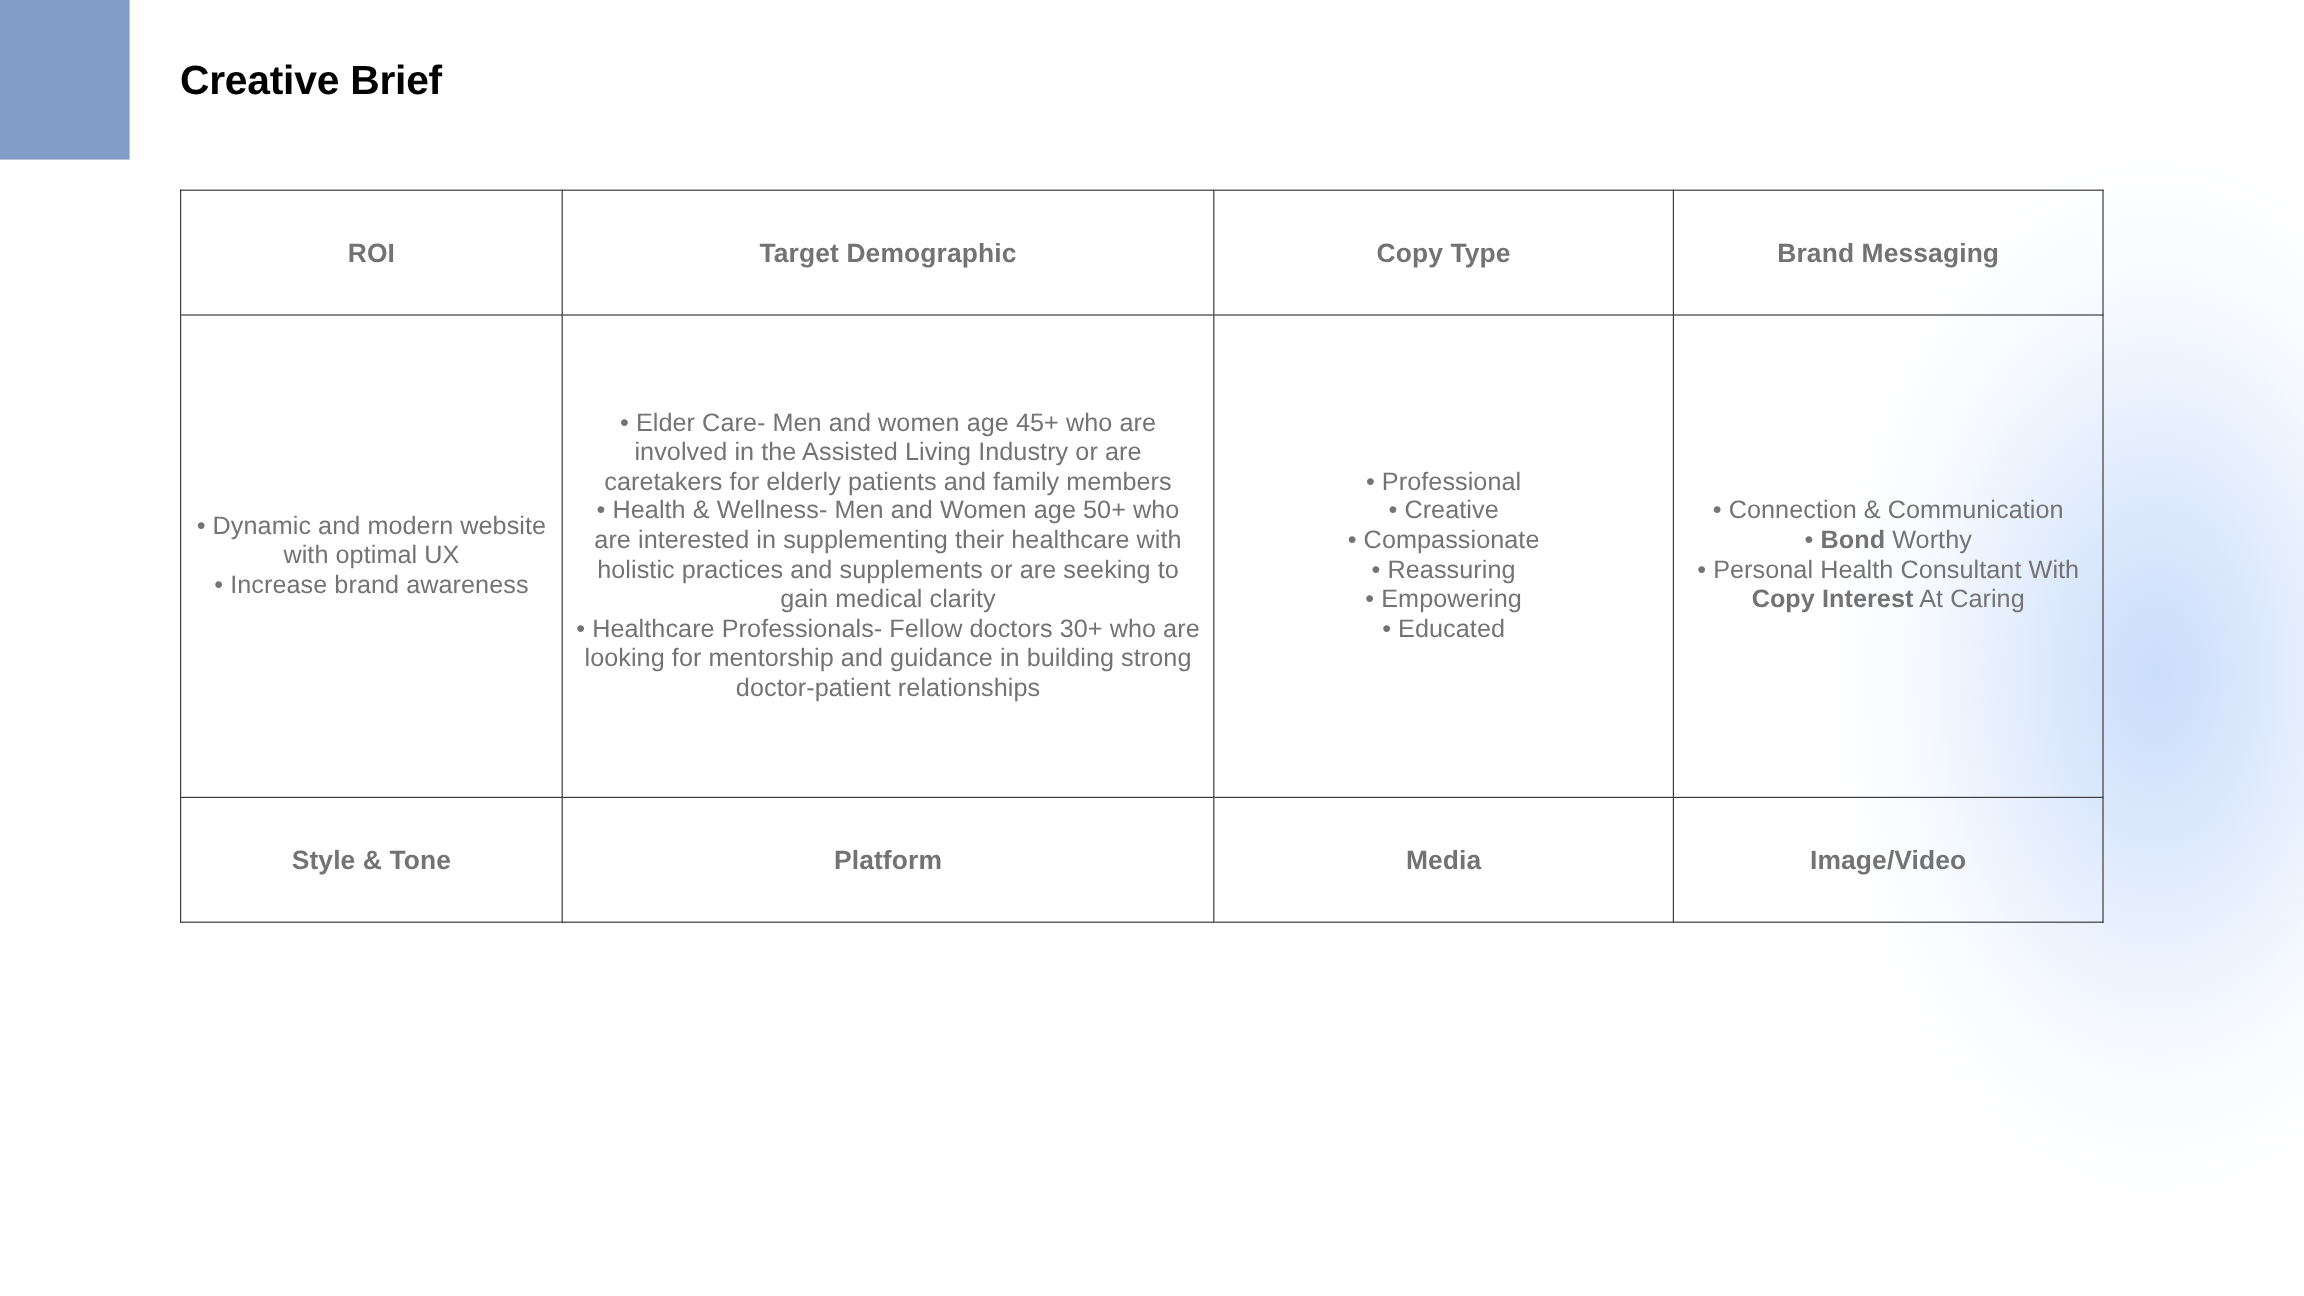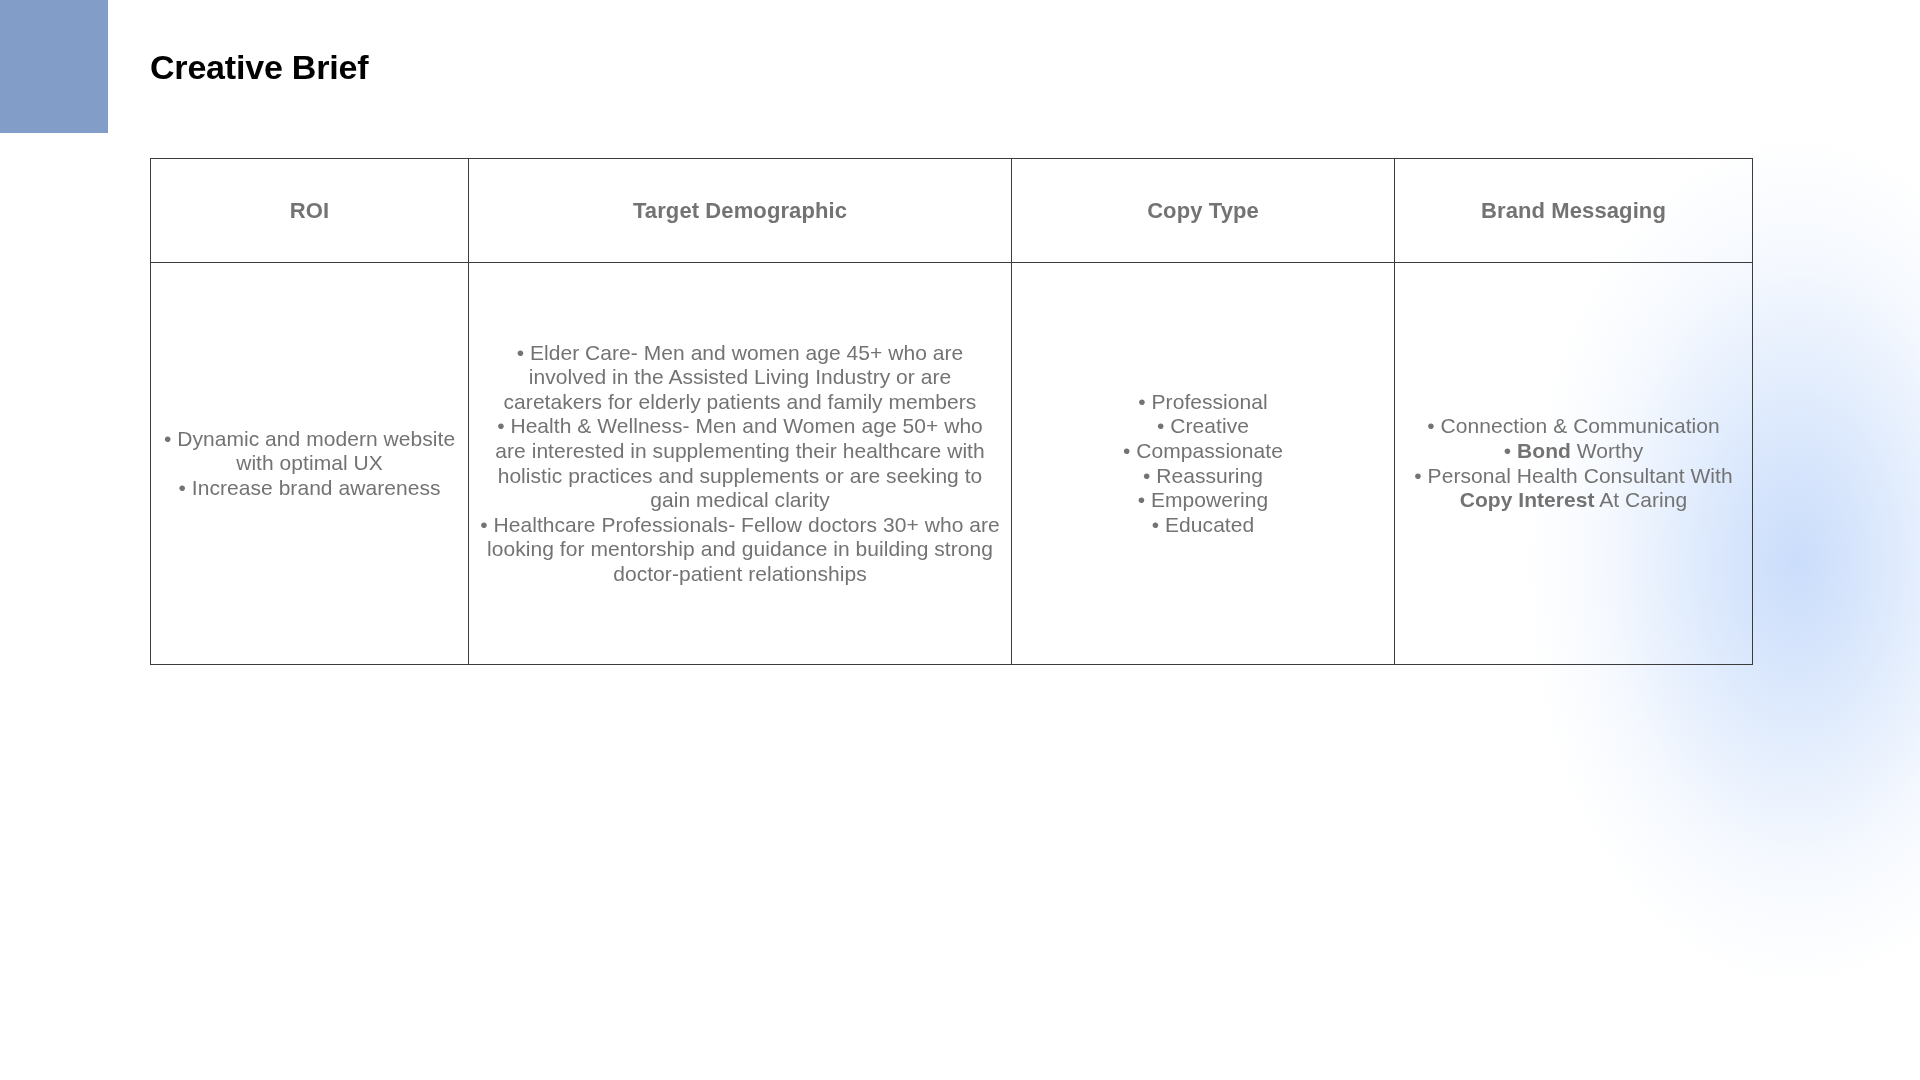--- a/index.html
+++ b/index.html
@@ -139,14 +139,20 @@
 • Compassionate
 • Reassuring
 • Empowering
 • Educated</td>
       <td class="body-cell cell-lines">
         <div>• Connection &amp; Communication</div>
         <div><span>• </span><b>Bond</b><span> Worthy</span></div>
         <div><span>• Personal Health Consultant With </span><b>Copy Interest</b><span> At Caring</span></div>
       </td>
     </tr>
+    <tr>
+      <td class="hdr-cell">Style &amp; Tone</td>
+      <td class="hdr-cell">Platform</td>
+      <td class="hdr-cell">Media</td>
+      <td class="hdr-cell">Image/Video</td>
+    </tr>
   </tbody>
 </table>
 
 </body></html>

